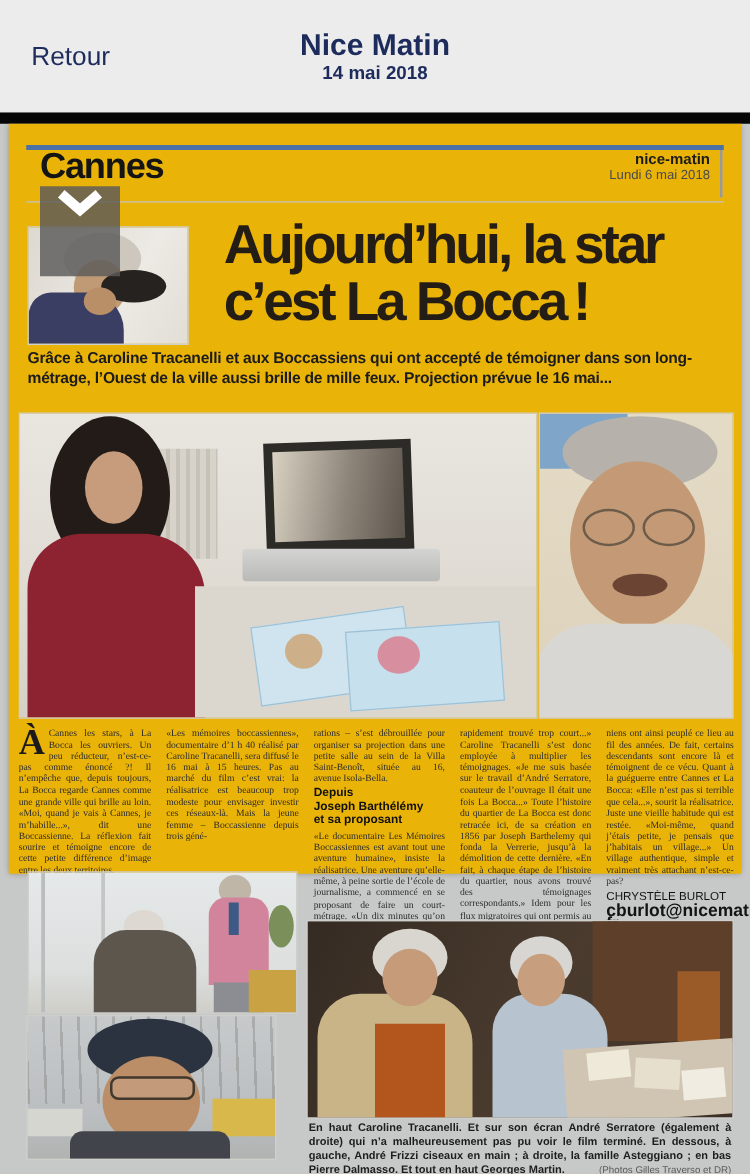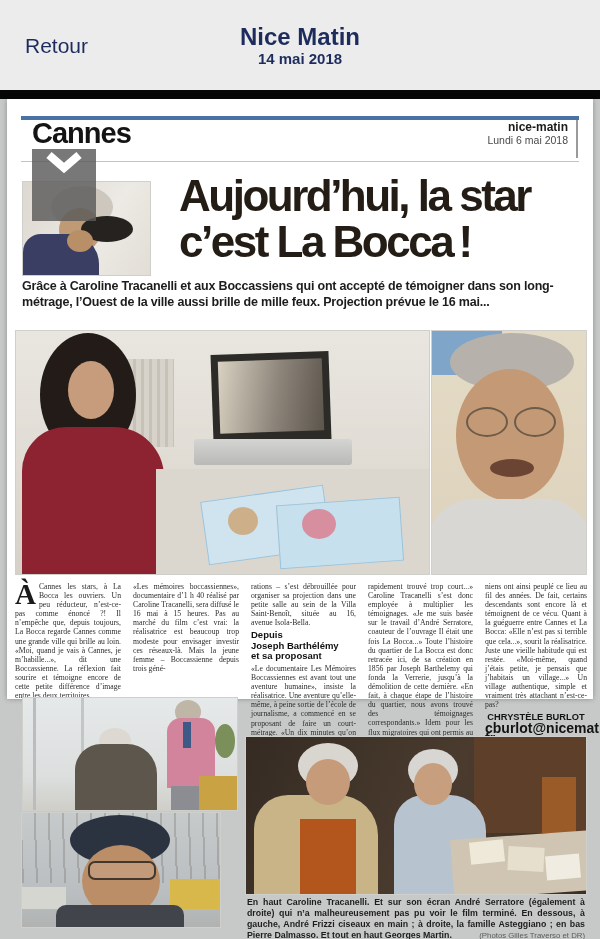--- a/index.html
+++ b/index.html
@@ -8,21 +8,21 @@
 
   
   .app-header{position:absolute;left:0;top:0;width:600px;height:90px;background:#ececec;}
   .back-btn{position:absolute;left:25px;top:34px;font-size:21px;font-weight:500;color:#1d2c5c;cursor:pointer;}
   .app-title{position:absolute;left:0;top:24px;width:600px;text-align:center;color:#1d2c5c;}
   .app-title .t1{font-size:24px;font-weight:bold;line-height:26px;}
   .app-title .t2{font-size:15px;font-weight:bold;line-height:18px;}
   .black-bar{position:absolute;left:0;top:90px;width:600px;height:9px;background:#060606;}
 
   
-  .page{position:absolute;left:7px;top:99px;width:586px;height:600px;background:#ffffff;box-shadow:0 0 5px rgba(0,0,0,.3);}
+  .page{position:absolute;left:7px;top:99px;width:586px;height:600px;background:#eab308;box-shadow:0 0 5px rgba(0,0,0,.3);}
   .rule-blue{position:absolute;left:14px;top:17px;width:558px;height:4px;background:#4b72a4;}
   .section-title{position:absolute;left:25px;top:19px;font-size:29px;font-weight:bold;letter-spacing:-1px;color:#141414;line-height:30px;}
   .masthead{position:absolute;right:15px;top:21px;text-align:right;border-right:2px solid #9a9a9a;padding-right:8px;height:38px;}
   .masthead .m1{font-size:12px;font-weight:bold;color:#1b1b1b;line-height:14px;}
   .masthead .m2{font-size:10.5px;color:#4a4a4a;line-height:13px;}
   .rule-gray{position:absolute;left:14px;top:62px;width:558px;height:1px;background:#c3c3c3;}
 
   .scroll-overlay{position:absolute;left:25px;top:50px;width:64px;height:72px;background:rgba(90,90,90,.82);z-index:6;}
   .scroll-overlay svg{display:block;margin:2px auto 0;}
 
@@ -36,21 +36,21 @@
   .deck{position:absolute;left:15px;top:180px;width:554px;font-size:12.5px;font-weight:bold;line-height:15.5px;color:#1c1c1c;letter-spacing:-.2px;}
 
   .photo-main-left{left:8px;top:231px;width:413px;height:243px;background:linear-gradient(180deg,#e9e6e0 0%,#e0dcd4 55%,#d6d1c8 100%);}
   .photo-main-right{left:424px;top:231px;width:154px;height:243px;background:linear-gradient(180deg,#e4dbc6,#ddd2bc);}
 
   .col{position:absolute;top:483px;font-family:"Liberation Serif",serif;font-size:7.7px;line-height:9.1px;text-align:justify;color:#2c2c2c;}
   .col p{margin:0 0 2px 0;}
   .dropcap{float:left;font-size:29px;line-height:25px;font-weight:bold;padding-right:3px;color:#1a1a1a;}
   .subhead{font-family:Liberation Sans, sans-serif;font-size:9.5px;line-height:10.5px;font-weight:bold;color:#101010;margin:3px 0 2px 0;text-align:left;}
   .subhead span{display:block;}
-  .byline{font-family:"Liberation Sans",sans-serif;font-size:9.3px;line-height:11px;font-weight:bold;text-align:center;color:#131313;margin-top:3px;}
+  .byline{font-family:"Liberation Sans",sans-serif;font-size:9.3px;line-height:11px;font-weight:normal;text-align:left;color:#131313;margin-top:3px;}
   .byline-email{font-family:"Liberation Sans",sans-serif;font-size:14px;line-height:10px;font-weight:bold;color:#131313;}
   .article-note{font-family:"Liberation Sans",sans-serif;font-size:7.8px;line-height:9.3px;font-weight:bold;font-style:italic;color:#222;margin-top:2px;text-align:left;}
 
   .photo-barber{left:15px;top:598px;width:214px;height:112px;background:linear-gradient(180deg,#e6e9e9 0%,#dcdfde 70%,#cfcec8 100%);}
   .photo-cap{left:14px;top:713px;width:198px;height:114px;background:linear-gradient(180deg,#c6cacb,#babec0 70%,#b1b3b2);}
   .photo-group{left:238px;top:637px;width:340px;height:157px;background:linear-gradient(115deg,#352b23,#4a3b2e 55%,#3c2f25);}
 
   .caption{position:absolute;left:240px;top:798px;width:338px;font-size:8.8px;line-height:10.9px;font-weight:bold;color:#1d1d1d;text-align:justify;}
   .credit{position:absolute;left:240px;top:832px;width:338px;font-size:7.8px;color:#5a5a5a;text-align:right;}
 </style>

